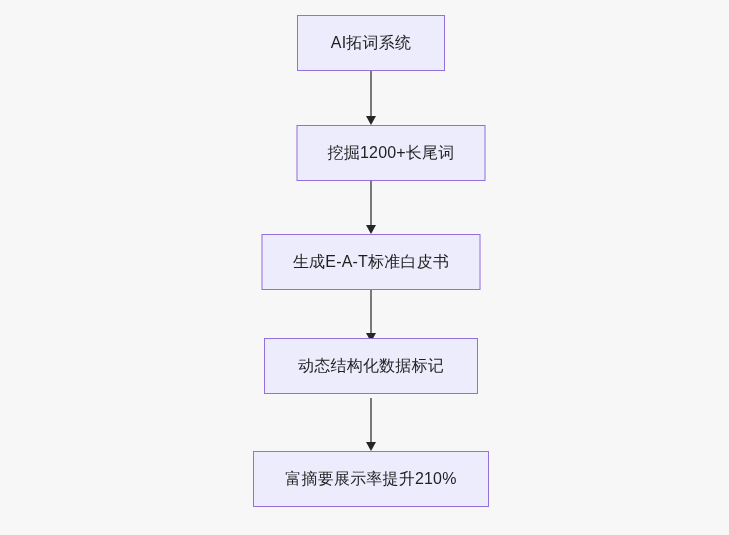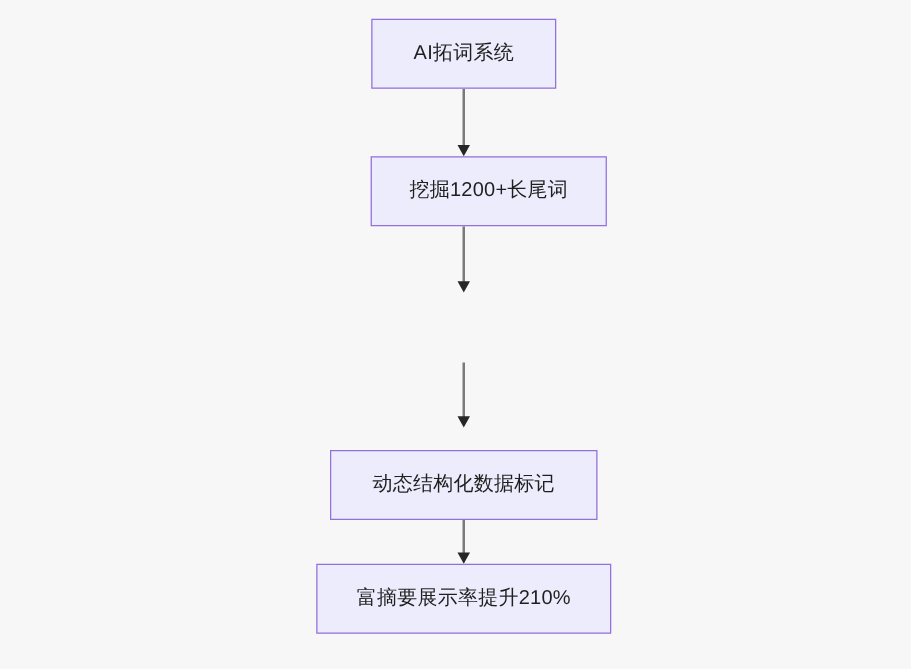--- a/index.html
+++ b/index.html
@@ -84,20 +84,23 @@
     <div class="edge-line" style="height: 45px;"></div>
     <div class="edge-head"></div>
   </div>
 
   <div class="node" style="left: 371px; top: 15px; width: 148px;">
     <span class="node-label">AI拓词系统</span>
   </div>
   <div class="node" style="left: 371px; top: 125px; width: 189px; margin-left: 20px;">
     <span class="node-label">挖掘1200+长尾词</span>
   </div>
-  <div class="node" style="left: 371px; top: 360px; width: 214px;">
+  <div class="node" style="left: 371px; top: 234px; width: 219px;">
+    <span class="node-label">生成E-A-T标准白皮书</span>
+  </div>
+  <div class="node" style="left: 371px; top: 338px; width: 214px;">
     <span class="node-label">动态结构化数据标记</span>
   </div>
   <div class="node" style="left: 371px; top: 451px; width: 236px;">
     <span class="node-label">富摘要展示率提升210%</span>
   </div>
 
 </div>
 
 </body></html>

